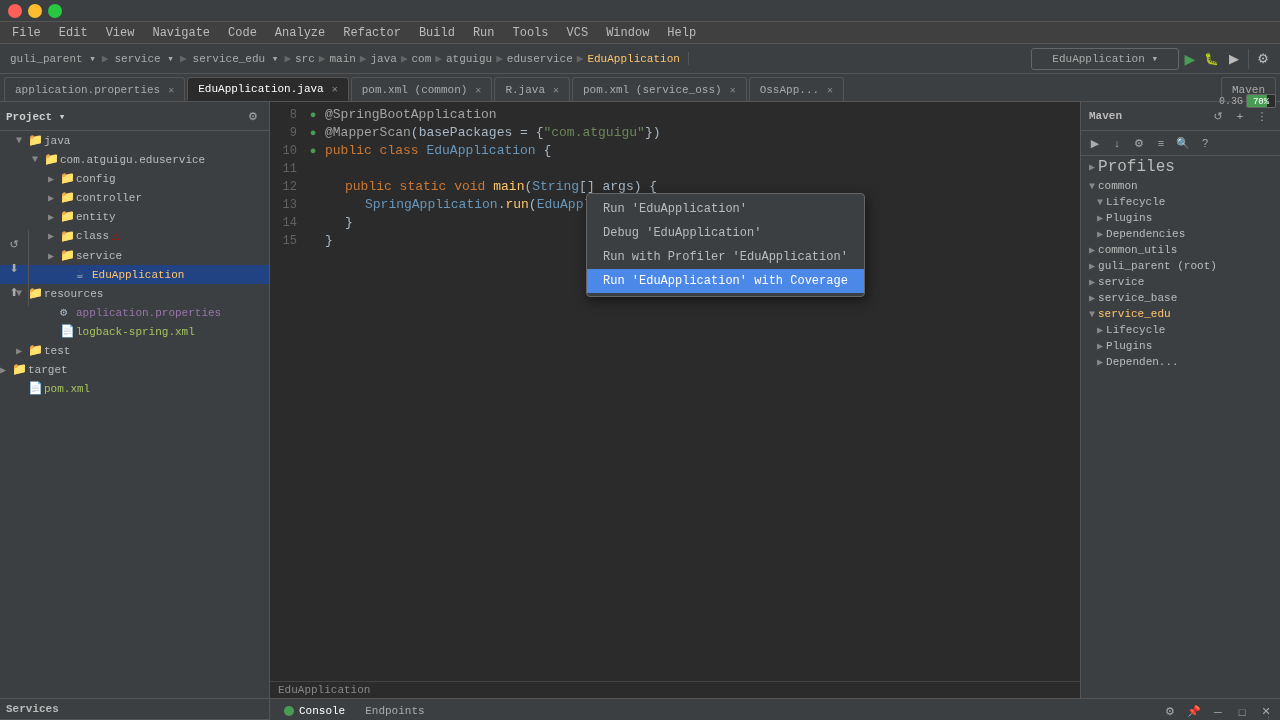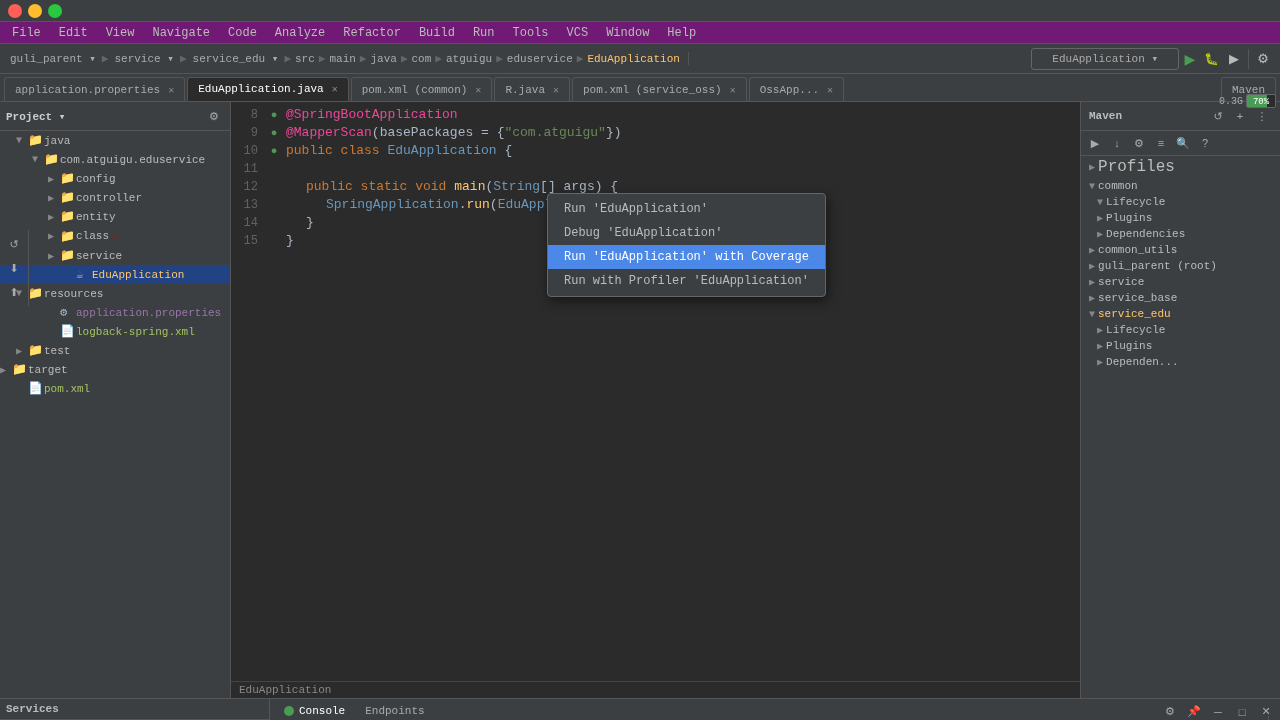--- a/index.html
+++ b/index.html
@@ -26,21 +26,21 @@
     }
     #title-bar-left { display: flex; gap: 6px; align-items: center; }
     #title-bar-title { flex: 1; text-align: center; font-size: 11px; color: #bbbbbb; }
     .title-btn { width: 14px; height: 14px; border-radius: 50%; border: none; cursor: pointer; }
     .title-btn.close { background: #ff5f57; }
     .title-btn.min { background: #febc2e; }
     .title-btn.max { background: #28c840; }
 
     
     #menu-bar {
-      background: #701a75;
+      background: #404040;
       height: 22px;
       display: flex;
       align-items: center;
       padding: 0 4px;
       font-size: 12px;
       color: #bbbbbb;
       border-bottom: 1px solid #555;
       gap: 2px;
     }
     .menu-item {
@@ -105,21 +105,21 @@
     .file-tab .tab-close { font-size: 10px; color: #888; margin-left: 4px; }
 
     
     #main-layout {
       display: flex;
       height: calc(720px - 22px - 22px - 30px - 28px - 22px);
     }
 
     
     #project-sidebar {
-      width: 231px;
+      width: 270px;
       background: #3c3f41;
       border-right: 1px solid #555;
       overflow: hidden;
       display: flex;
       flex-direction: column;
     }
     #project-header {
       background: #3c3f41;
       padding: 4px 6px;
       font-size: 11px;
@@ -206,21 +206,21 @@
     }
     .line-indicator {
       width: 16px;
       flex-shrink: 0;
       text-align: center;
       color: #6a8759;
       font-size: 11px;
     }
     .line-content { flex: 1; padding-left: 4px; }
     .kw { color: #cc7832; }
-    .annotation { color: #ec4899; }
+    .annotation { color: #a3a3a3; }
     .str { color: #6a8759; }
     .method { color: #ffc66d; }
     .type { color: #6897bb; }
     .normal { color: #a9b7c6; }
 
     
     #right-panel {
       width: 200px;
       background: #3c3f41;
       border-left: 1px solid #555;
@@ -613,22 +613,22 @@
       <div class="code-line">
         <span class="line-number">15</span>
         <span class="line-indicator"></span>
         <span class="line-content"><span class="normal">}</span></span>
       </div>
     </div>
 
     <div id="context-menu">
       <div class="ctx-item">Run 'EduApplication'</div>
       <div class="ctx-item">Debug 'EduApplication'</div>
+      <div class="ctx-item">Run with Profiler 'EduApplication'</div>
       <div class="ctx-item selected">Run 'EduApplication' with Coverage</div>
-      <div class="ctx-item">Run with Profiler 'EduApplication'</div>
     </div>
 
     <div style="position:absolute;bottom:0;left:0;right:0;padding:2px 8px;background:#2b2b2b;border-top:1px solid #444;font-size:11px;color:#888;">
       <span>EduApplication</span>
     </div>
   </div>
 
   <div id="right-panel">
     <div id="maven-header">
       <span>Maven</span>

